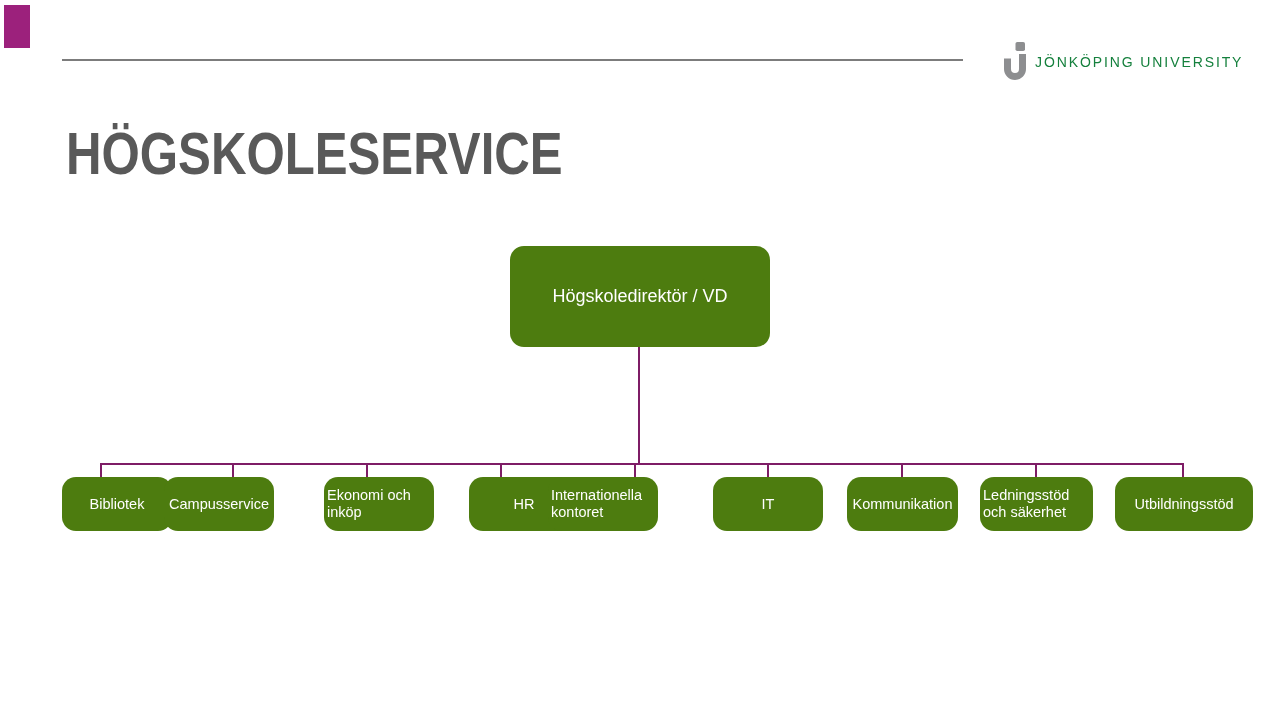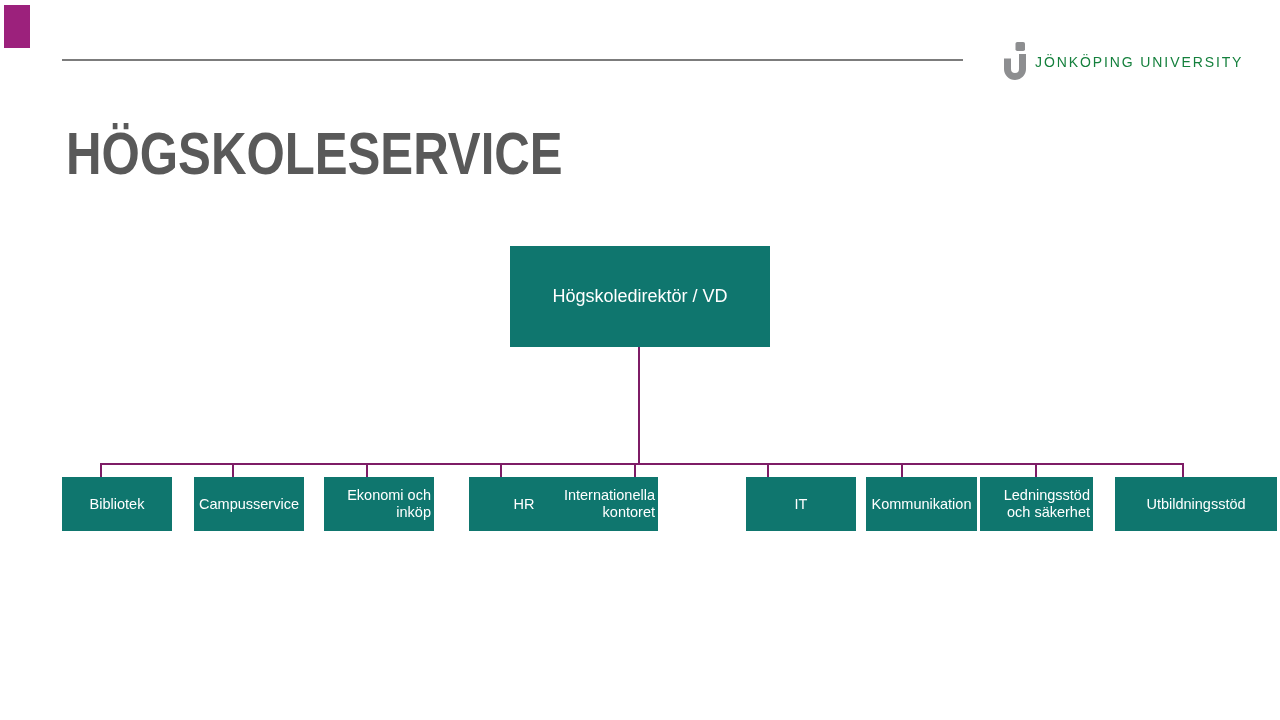--- a/index.html
+++ b/index.html
@@ -21,28 +21,29 @@
     white-space:nowrap;padding-top:1px;
   }
   
   .page-title{
     position:absolute;left:66px;top:124px;line-height:1;white-space:nowrap;
     font-size:60px;font-weight:bold;color:#595959;
     transform:scaleX(0.82);transform-origin:left top;
   }
   
   .node{
-    position:absolute;background:#0f766e;color:#ffffff;
-    display:flex;align-items:center;justify-content:center;text-align:right;
+    position:absolute;background:#4d7c0f;color:#ffffff;
+    display:flex;align-items:center;justify-content:center;text-align:left;
     box-sizing:border-box;
+    border-radius:14px;
   }
   .root-node{left:510px;top:246px;width:260px;height:101px;font-size:18px;}
   .child-node{top:477px;height:54px;width:110px;font-size:14.5px;line-height:1.15;padding:0 3px;}
-  .c0{left:62px}.c1{left:194px}.c2{left:324px}.c3{left:469px}.c4{left:548px}
-  .c5{left:746px}.c6{left:866px;width:111px}.c7{left:980px;width:113px}.c8{left:1115px;width:162px}
+  .c0{left:62px}.c1{left:164px}.c2{left:324px}.c3{left:469px}.c4{left:548px}
+  .c5{left:713px}.c6{left:847px;width:111px}.c7{left:980px;width:113px}.c8{left:1115px;width:138px}
   
   .conn{position:absolute;background:#7E1C66;}
   .conn-vert{left:638px;top:347px;width:2px;height:117px;}
   .conn-horiz{left:100px;top:463px;width:1084px;height:2px;}
   .stub{top:464px;height:14px;width:2px;}
   .s0{left:100px}.s1{left:232px}.s2{left:366px}.s3{left:500px}.s4{left:634px}
   .s5{left:767px}.s6{left:901px}.s7{left:1035px}.s8{left:1182px}
 </style>
 </head>
 <body>

